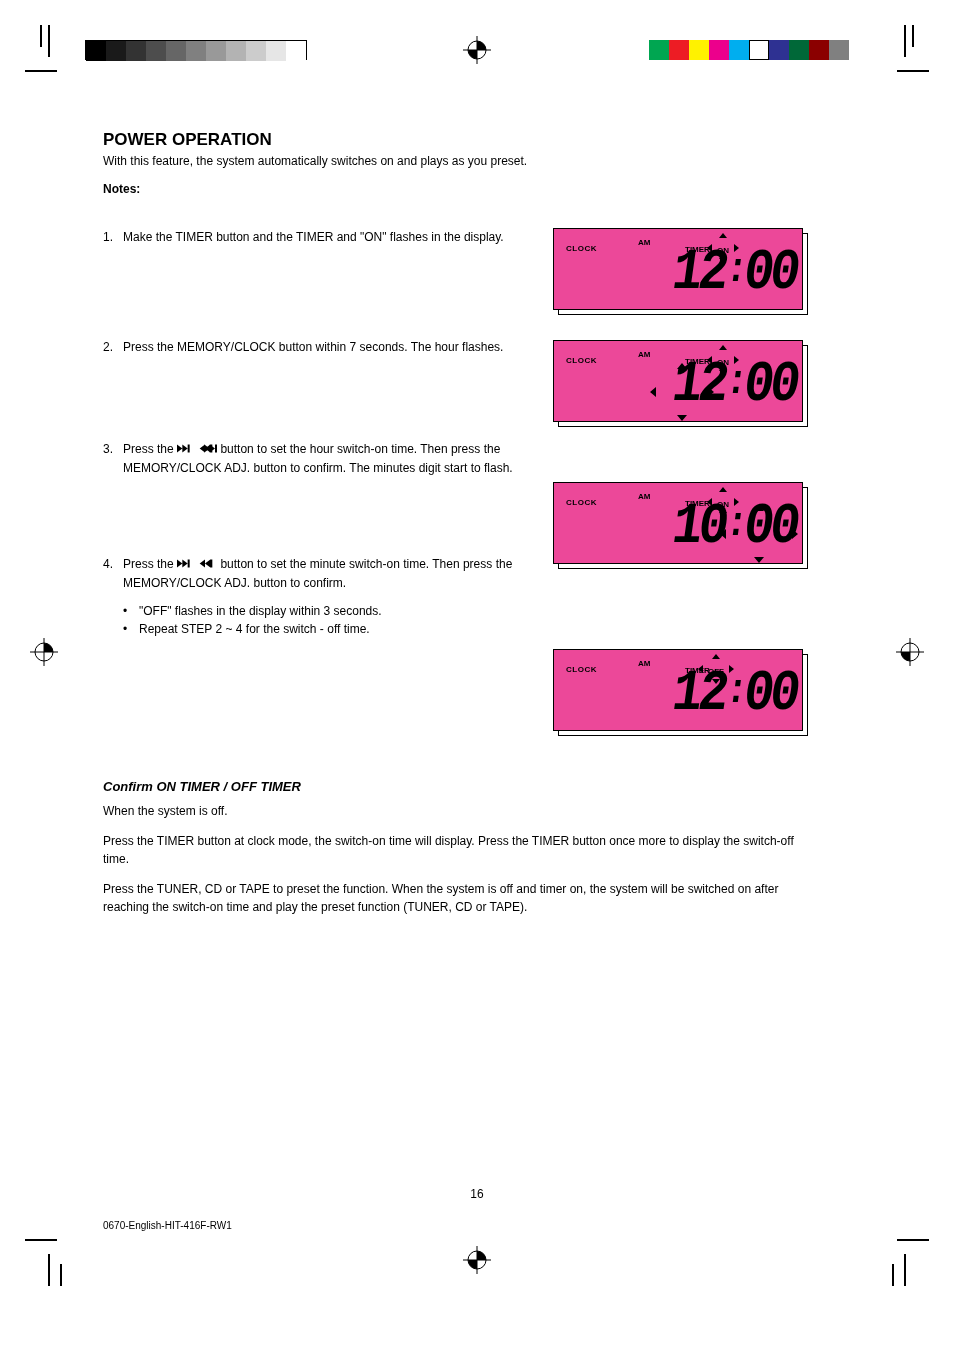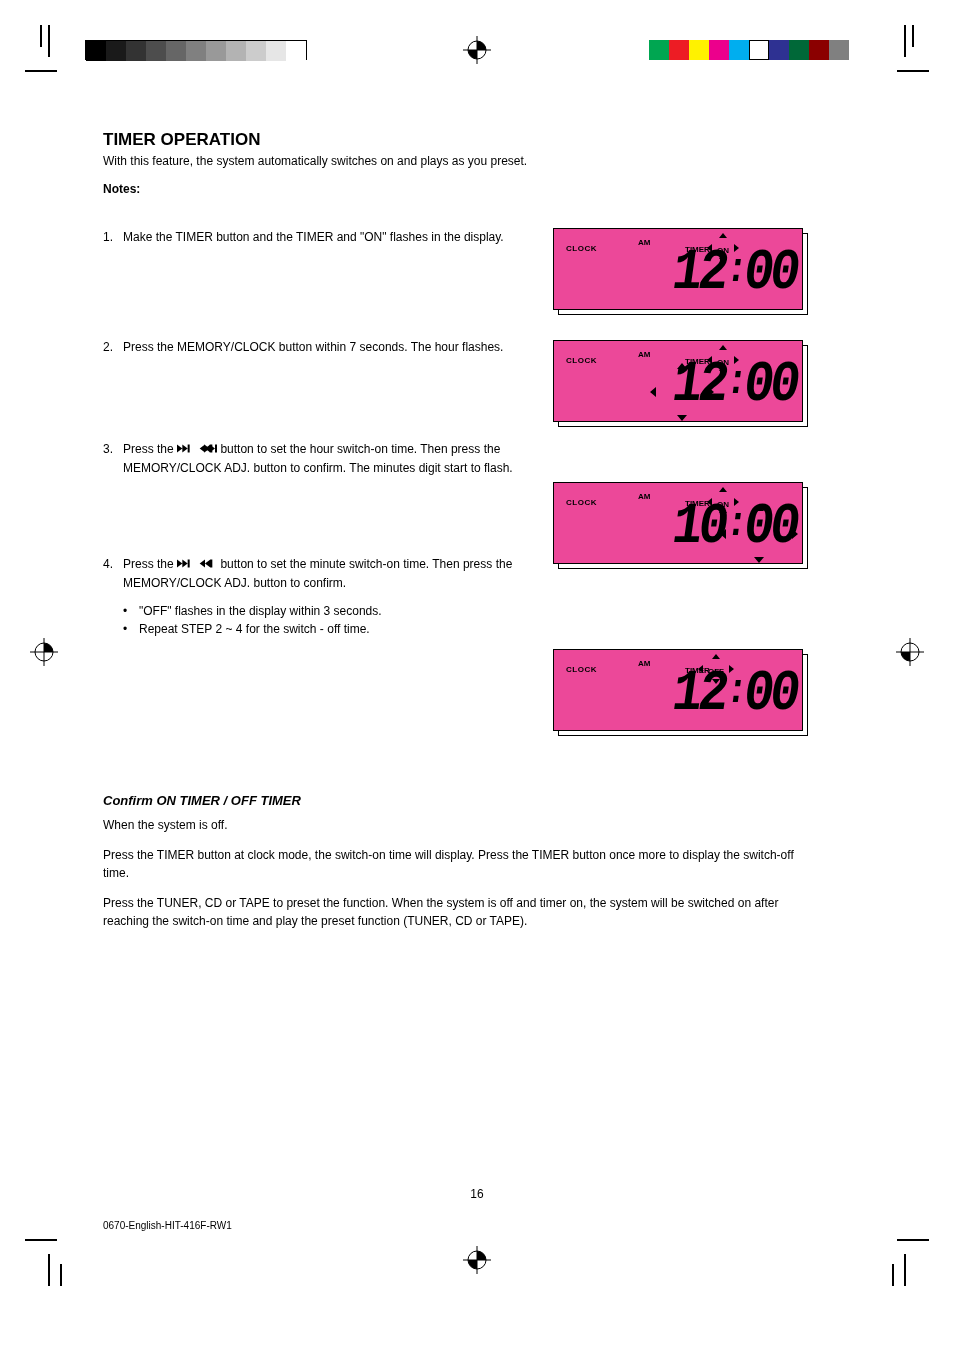--- a/index.html
+++ b/index.html
@@ -106,21 +106,21 @@
   .sub-li {
     display: flex;
     gap: 6px;
     padding-left: 20px;
     font-size: 12px;
     line-height: 1.5;
   }
   .sub-li .dot { flex: 0 0 10px; }
   .sub-li .b { flex: 1; }
 
-  .confirm-block { margin-top: 32px; }
+  .confirm-block { margin-top: 18px; }
   .confirm-block h3 { font-size: 13px; font-weight: bold; font-style: italic; margin-bottom: 8px; }
 
   
   .skip-icons { display: inline-block; vertical-align: middle; }
   .skip-icons svg { height: 11px; width: 40px; }
 
   
   .lcd {
     position: relative;
     width: 250px;
@@ -278,21 +278,21 @@
 <div class="reg-target mid-right">
   <svg viewBox="0 0 28 28">
       <circle cx="14" cy="14" r="9" fill="none" stroke="#000" stroke-width="1"></circle>
       <line x1="0" y1="14" x2="28" y2="14" stroke="#000"></line>
       <line x1="14" y1="0" x2="14" y2="28" stroke="#000"></line>
       <path d="M14 23 A9 9 0 0 1 5 14 L14 14 Z" fill="#000"></path>
     </svg>
 </div>
 
 <div class="page-inner">
-  <h1>TIMER OPERATION</h1>
+  <h1>POWER OPERATION</h1>
   <p class="text">With this feature, the system automatically switches on and plays as you preset.</p>
   <div class="notes-label">Notes:</div>
 
   <div class="two-col" style="margin-top:32px;">
     <div class="col-left">
       <div class="step" style="margin-bottom:92px;">
         <div class="li">
           <div class="n">1.</div>
           <div class="b">Make the TIMER button and the TIMER and "ON" flashes in the display.</div>
         </div>

